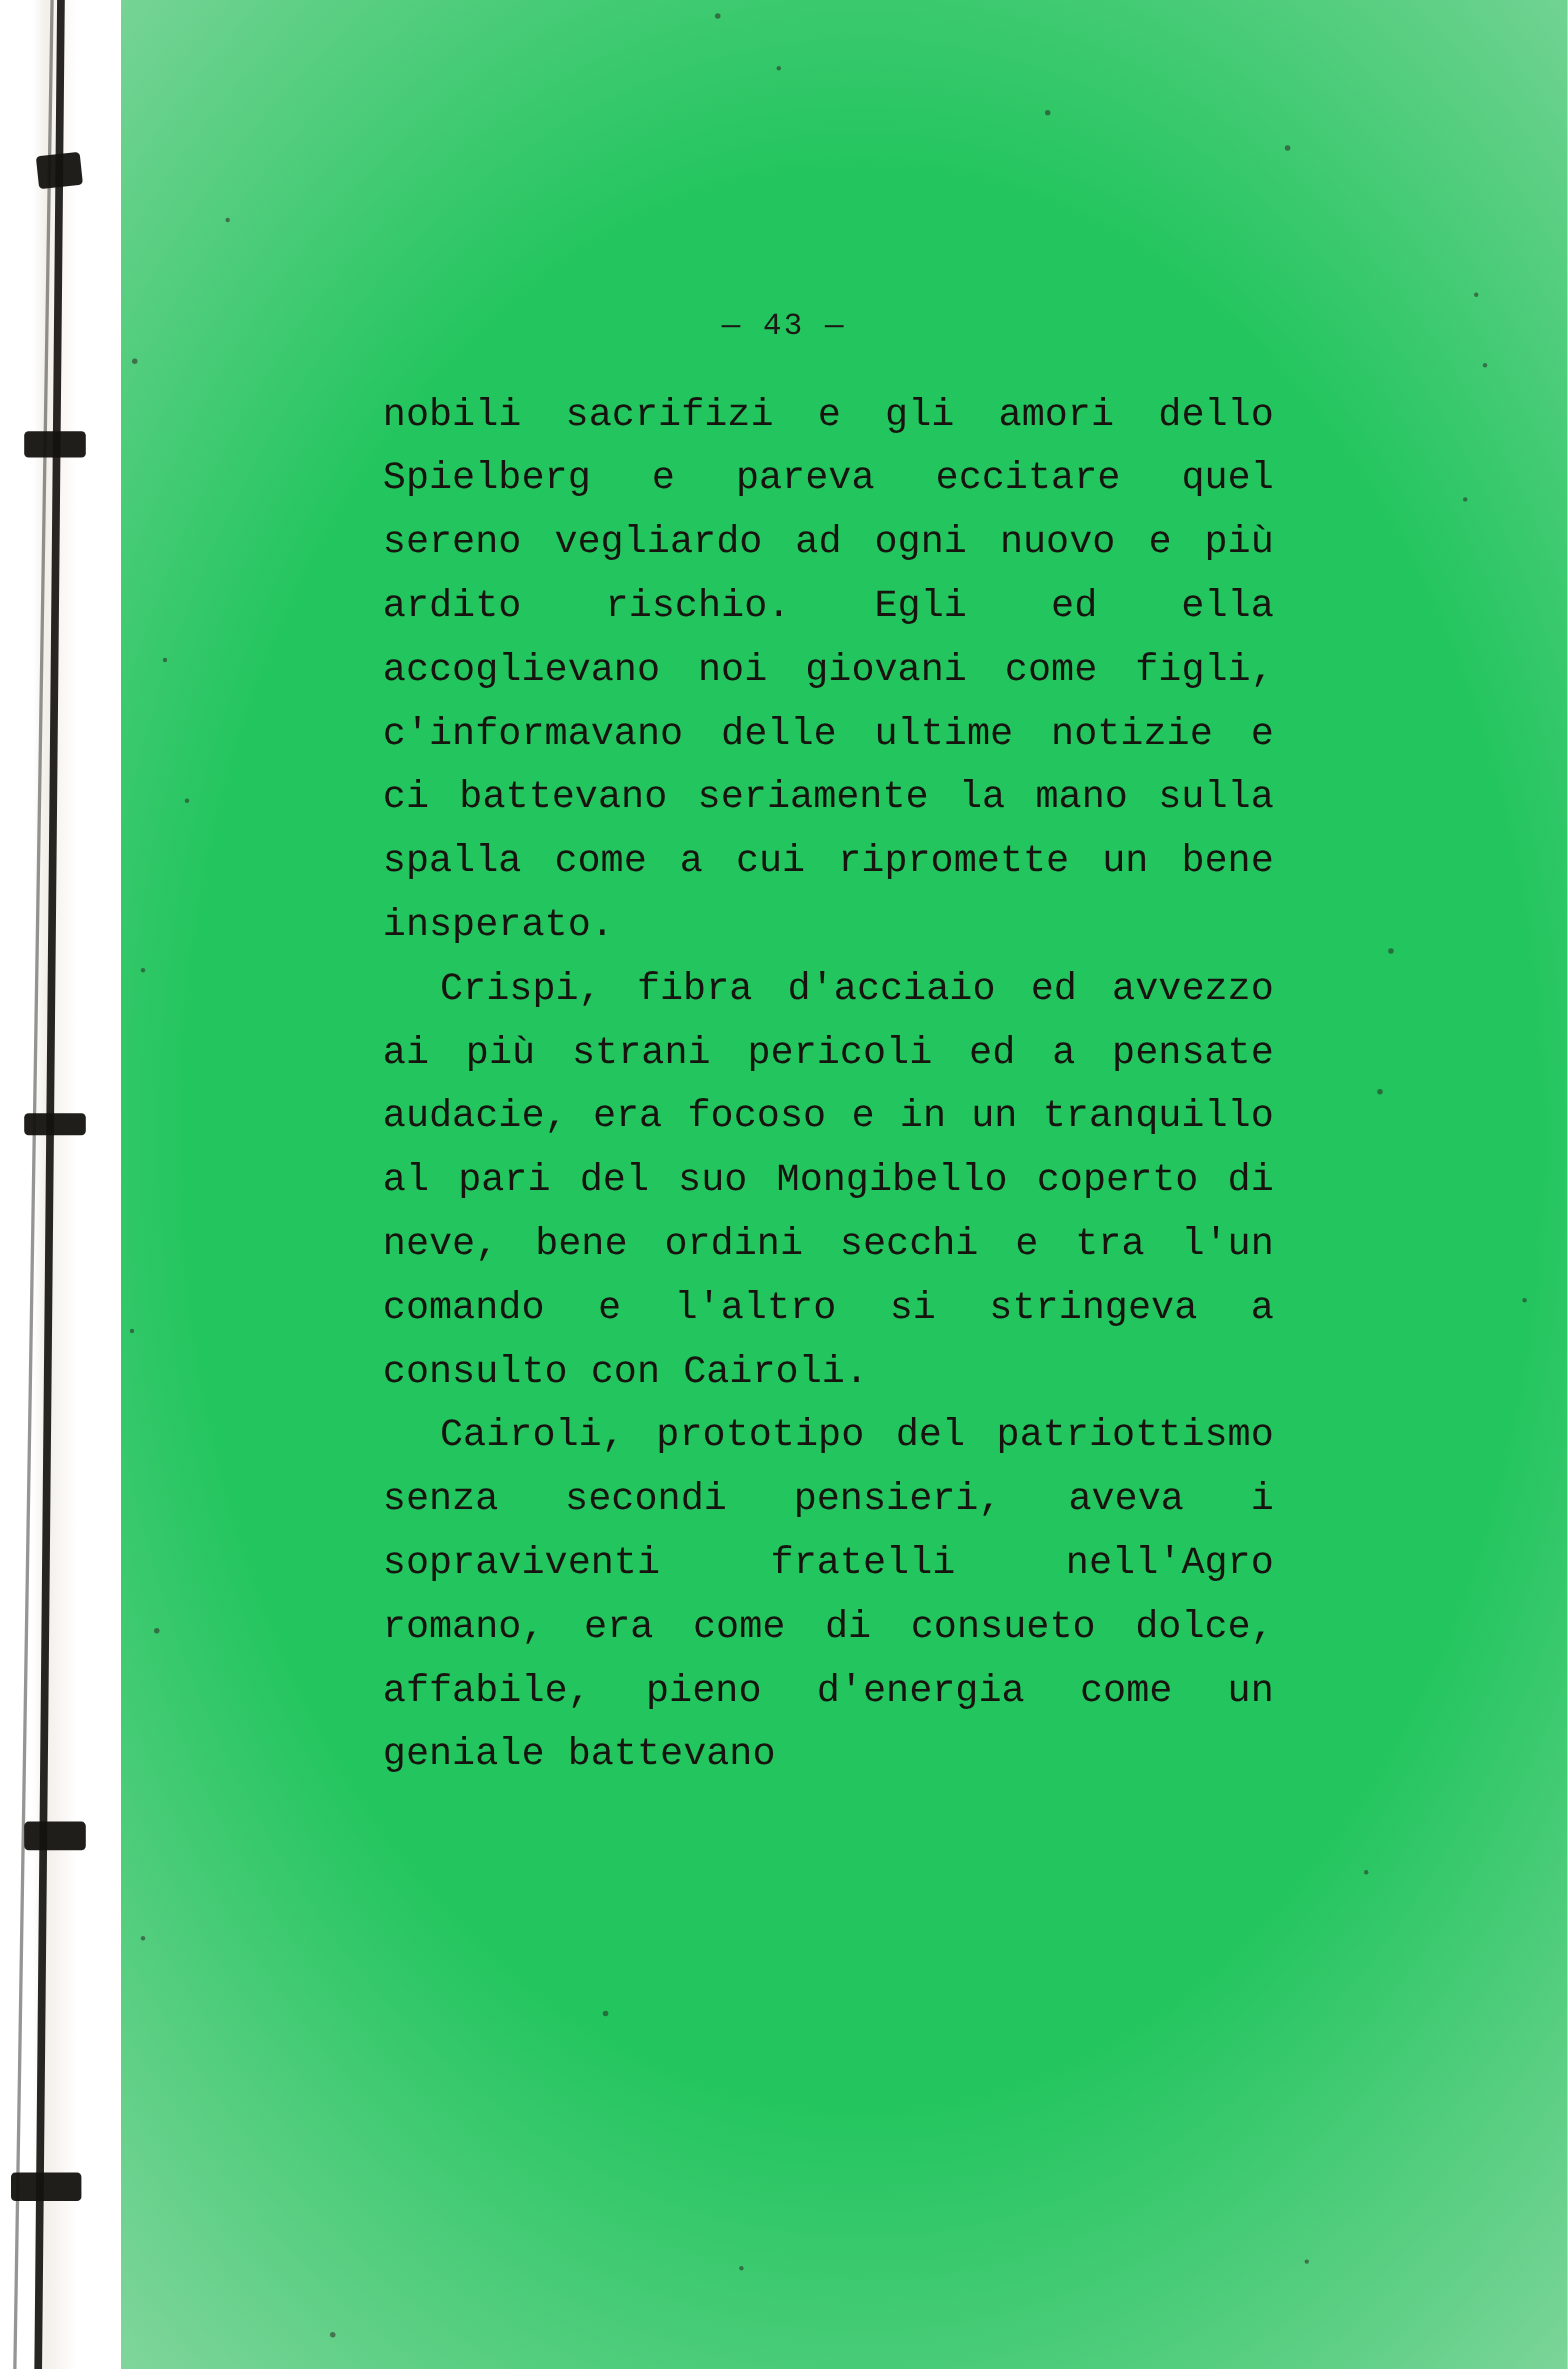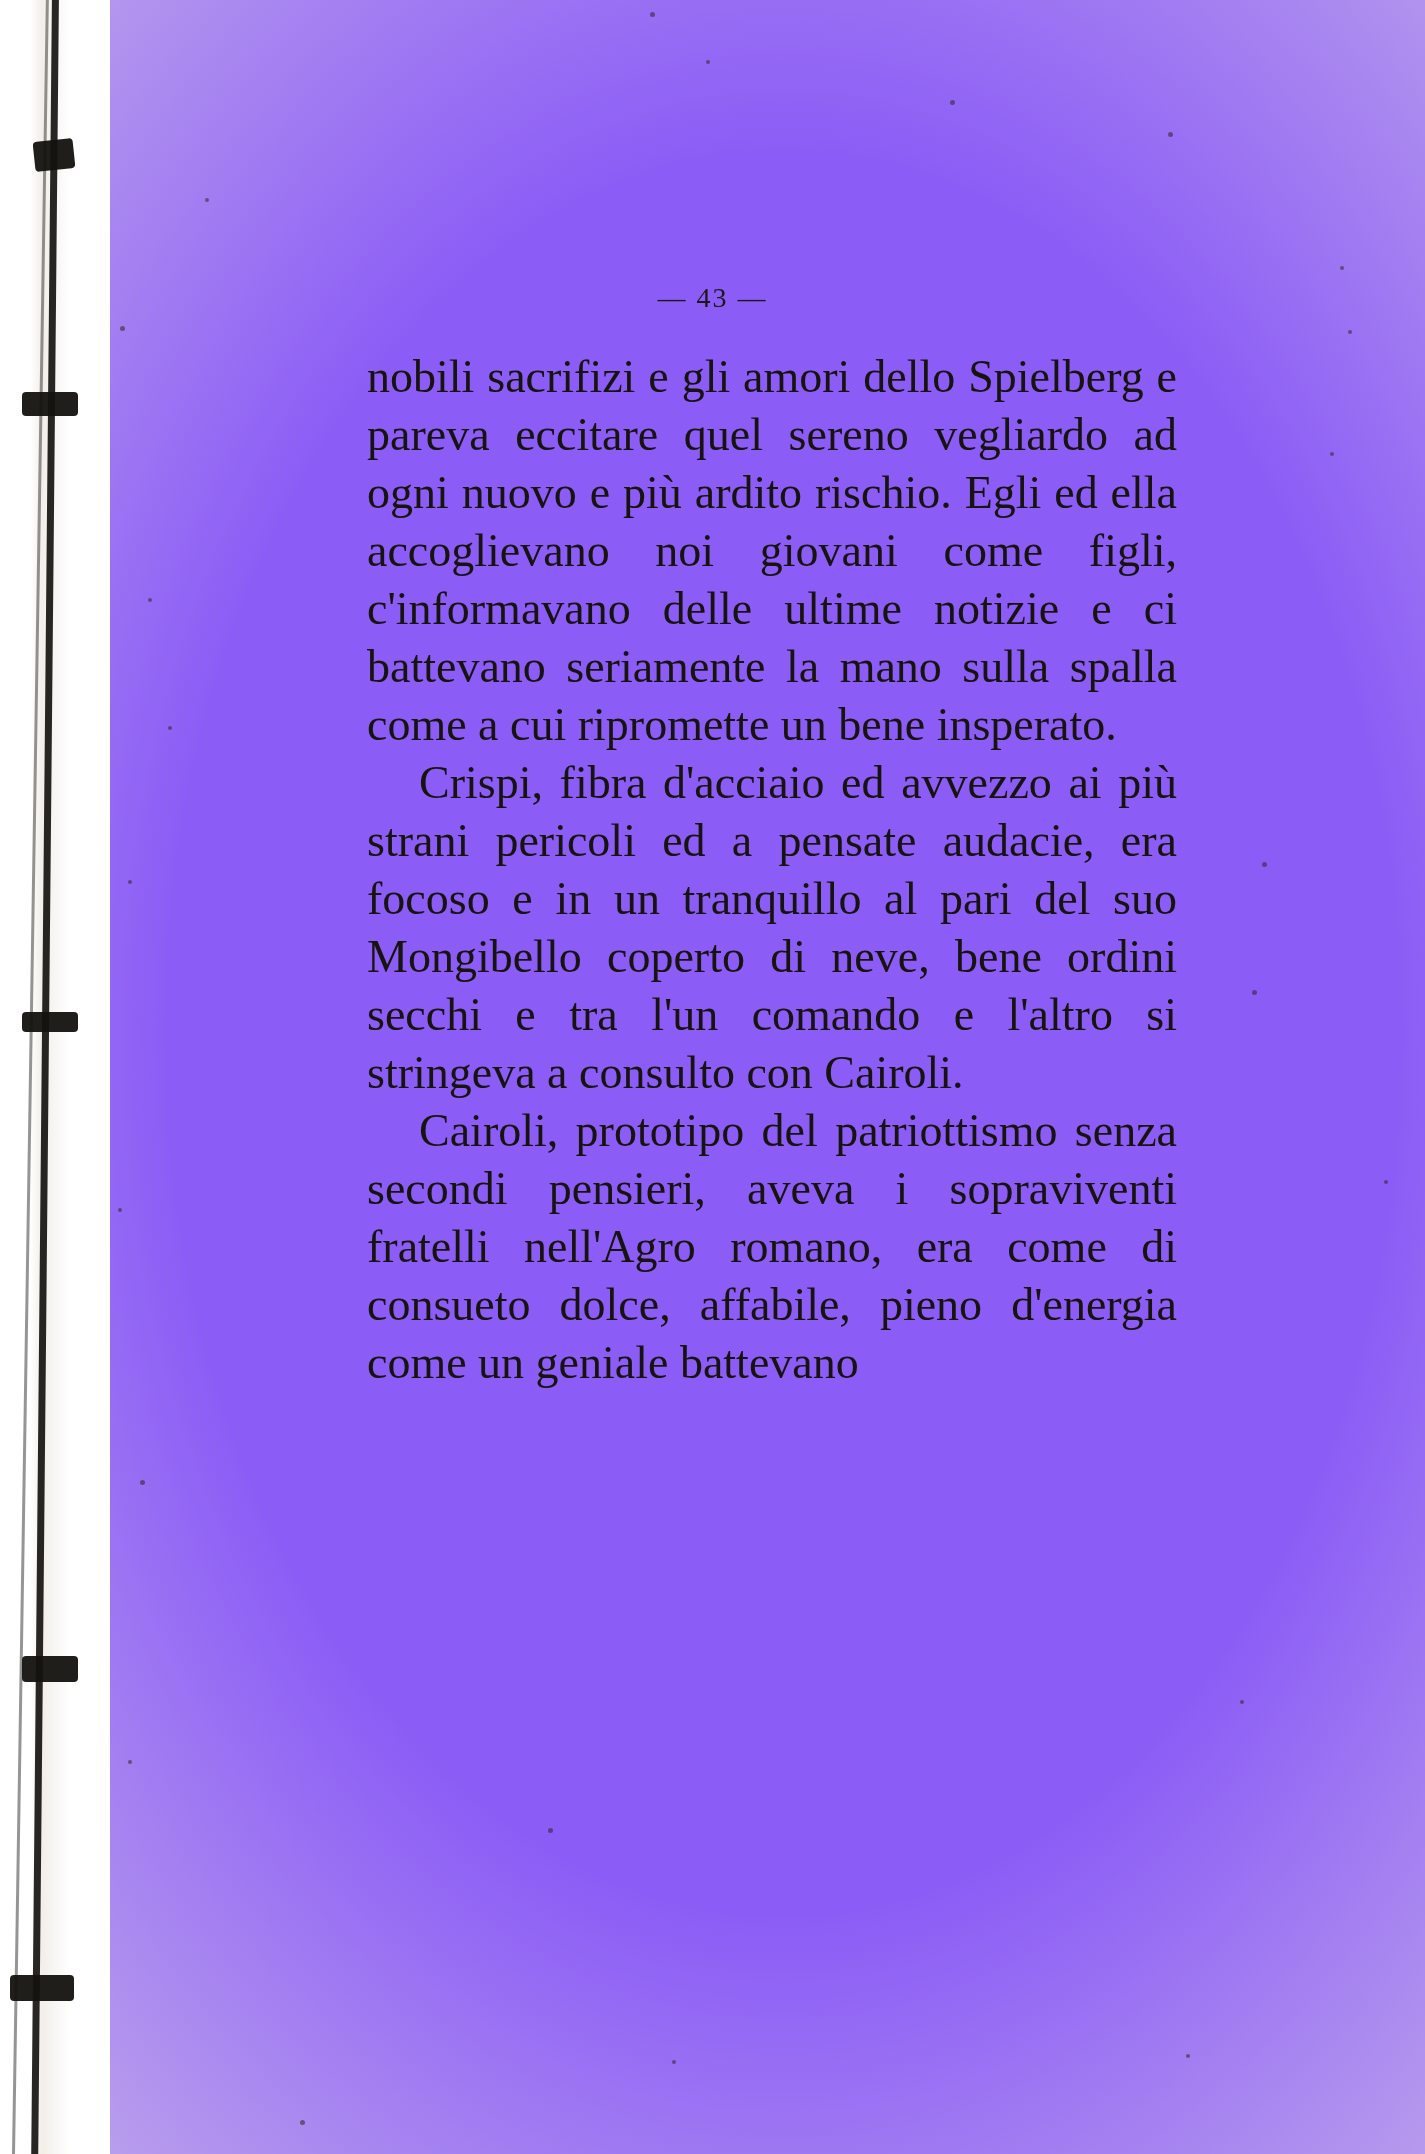--- a/index.html
+++ b/index.html
@@ -12,21 +12,22 @@
     height: 2154px;
     position: relative;
     overflow: hidden;
     font-family: "Liberation Serif", serif;
   }
 
   
   .page {
     position: absolute;
     inset: 0;
-    background: #8b5cf6;
+    background: #22c55e;
+    font-family: Liberation Mono, monospace;
   }
 
   
   .paper-tone {
     position: absolute;
     inset: 0;
     background:
       radial-gradient(ellipse at 55% 48%, rgba(255,255,255,0) 55%, rgba(236,232,226,0.55) 100%);
     pointer-events: none;
   }
@@ -97,25 +98,24 @@
     font-size: 28px;
     letter-spacing: 2px;
     color: #1b1815;
   }
   .textblock {
     position: absolute;
     top: 348px;
     left: 348px;
     width: 810px;
     color: #17140f;
-    font-size: 46px;
+    font-size: 35px;
     line-height: 58px;
     text-align: justify;
     text-justify: inter-word;
-    margin-left: 19px;
   }
   .textblock p {
     margin: 0;
     text-indent: 52px;
   }
   .textblock p.first {
     text-indent: 0;
   }
 </style>
 </head>

